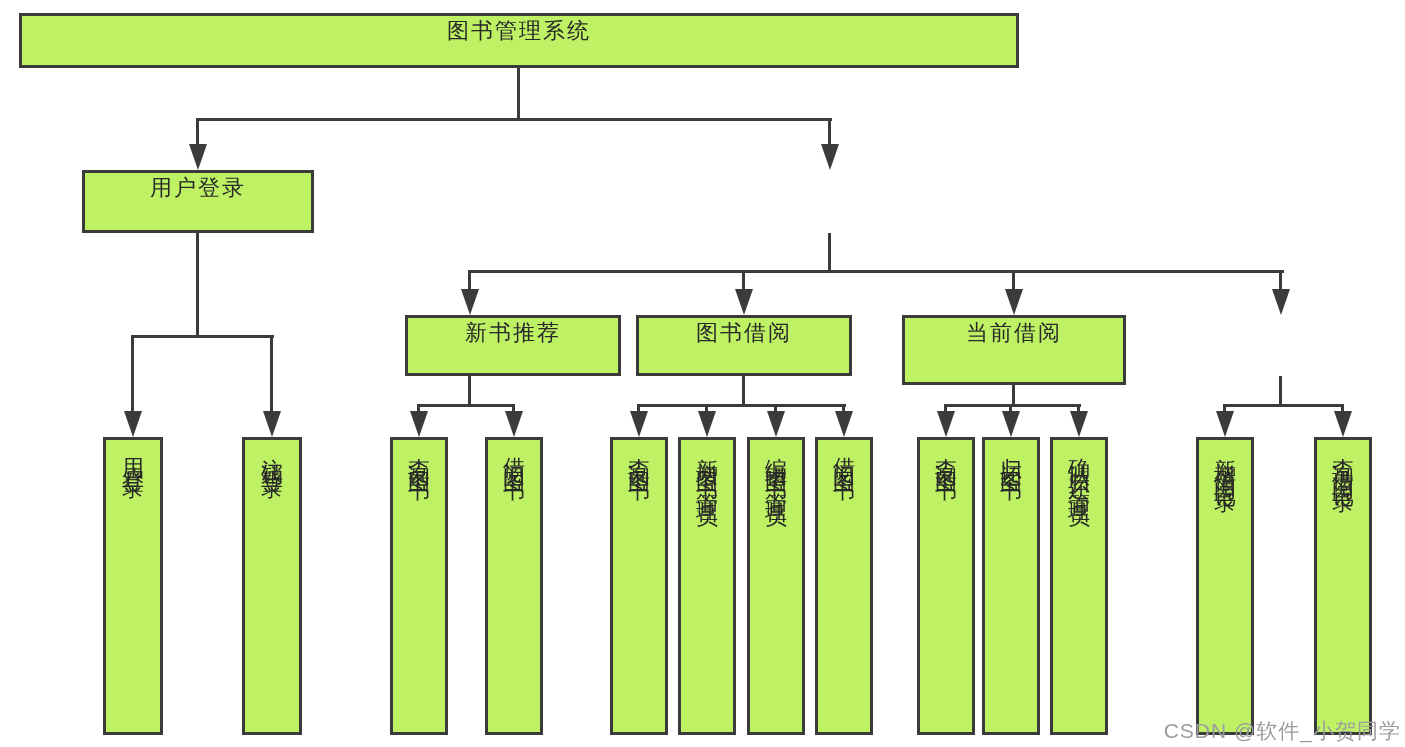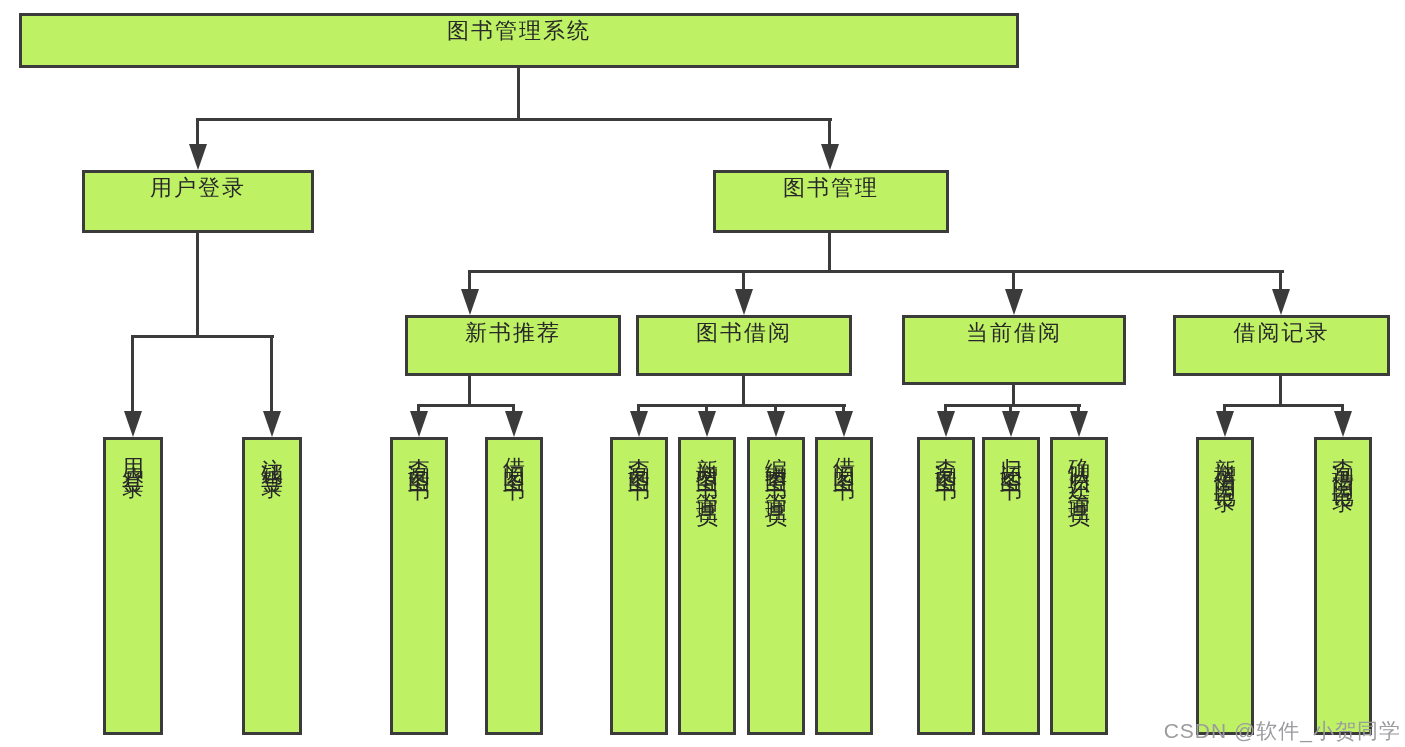--- a/index.html
+++ b/index.html
@@ -121,35 +121,29 @@
   <div class="vl" style="left:1341px;top:404px;height:10px;"></div>
   <div class="ah" style="left:1334px;top:411px;"></div>
 
   <div class="box h" style="left:19px;top:13px;width:1000px;height:55px;">
     <span class="lbl">图书管理系统</span>
   </div>
 
   <div class="box h" style="left:82px;top:170px;width:232px;height:63px;">
     <span class="lbl">用户登录</span>
   </div>
-  <div class="box h" style="left:713px;top:170px;width:236px;height:63px;">
-    <span class="lbl">图书管理</span>
-  </div>
 
   <div class="box h" style="left:362px;top:315px;width:216px;height:61px;margin-left:43px;">
     <span class="lbl">新书推荐</span>
   </div>
   <div class="box h" style="left:636px;top:315px;width:216px;height:61px;">
     <span class="lbl">图书借阅</span>
   </div>
   <div class="box h" style="left:902px;top:315px;width:224px;height:70px;">
     <span class="lbl">当前借阅</span>
-  </div>
-  <div class="box h" style="left:1173px;top:315px;width:217px;height:61px;">
-    <span class="lbl">借阅记录</span>
   </div>
 
   <div class="box v" style="left:103px;top:437px;width:60px;height:298px;">
     <span class="lbl">用户登录</span>
   </div>
   <div class="box v" style="left:242px;top:437px;width:60px;height:298px;">
     <span class="lbl">注销登录</span>
   </div>
 
   <div class="box v" style="left:390px;top:437px;width:58px;height:298px;">

